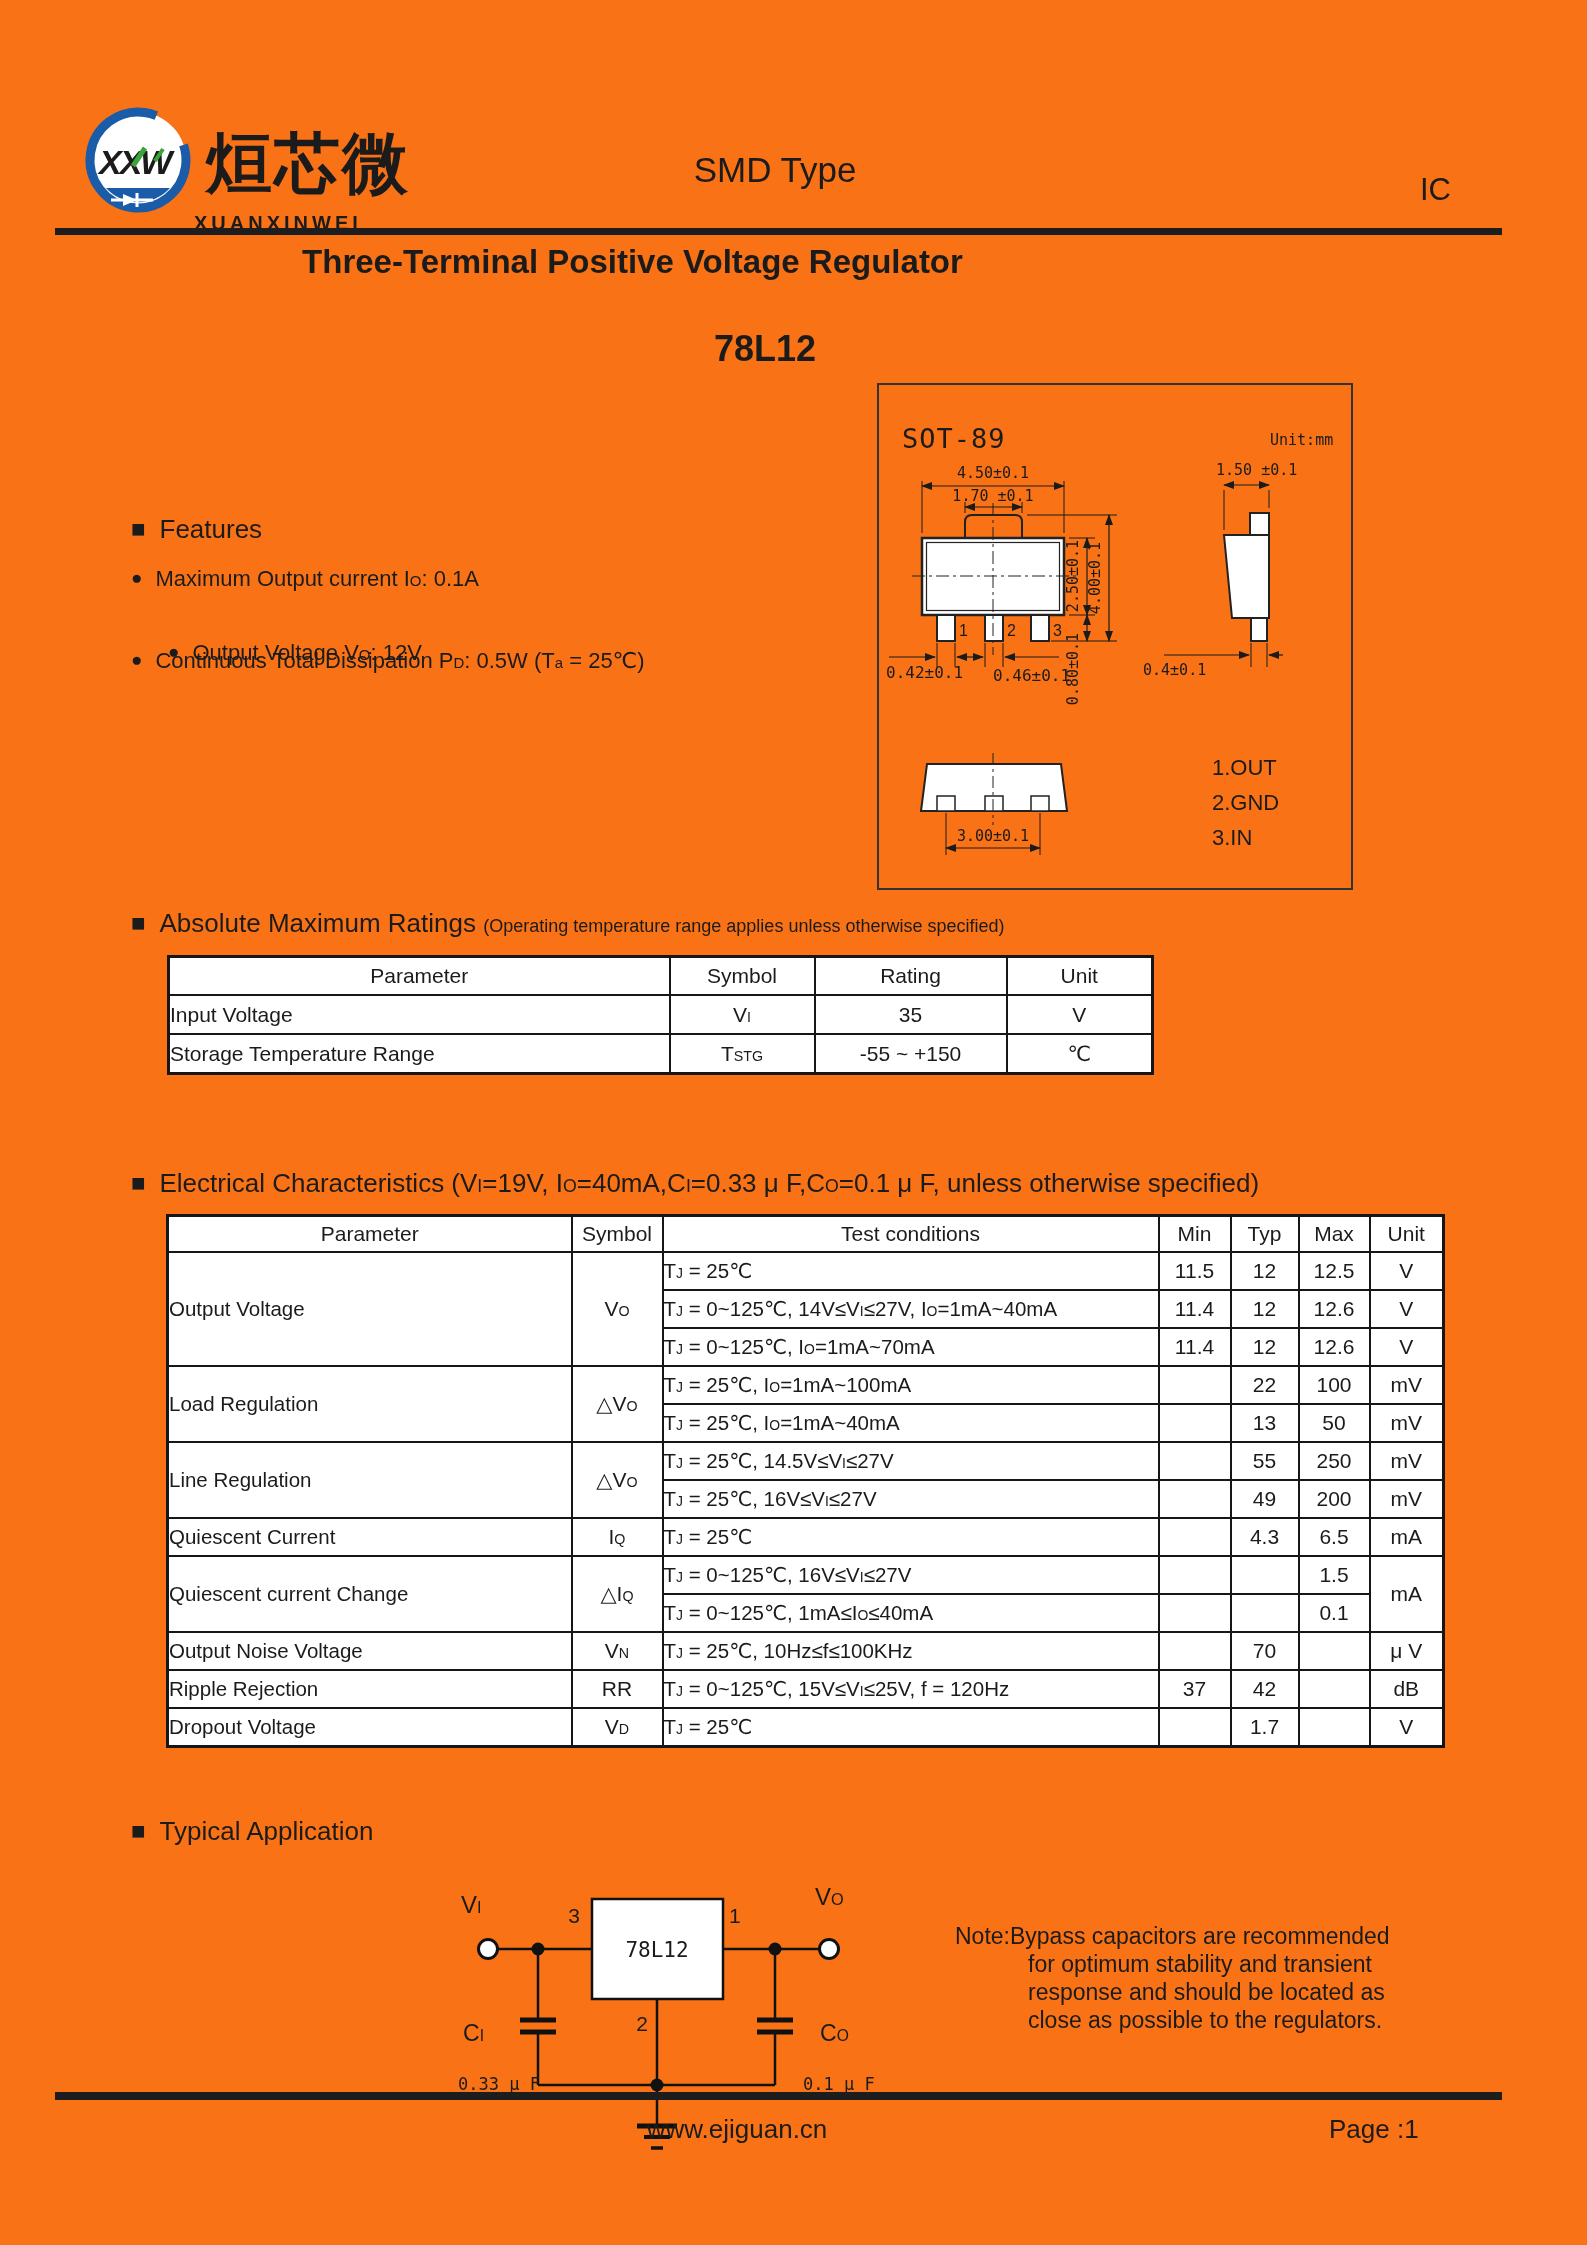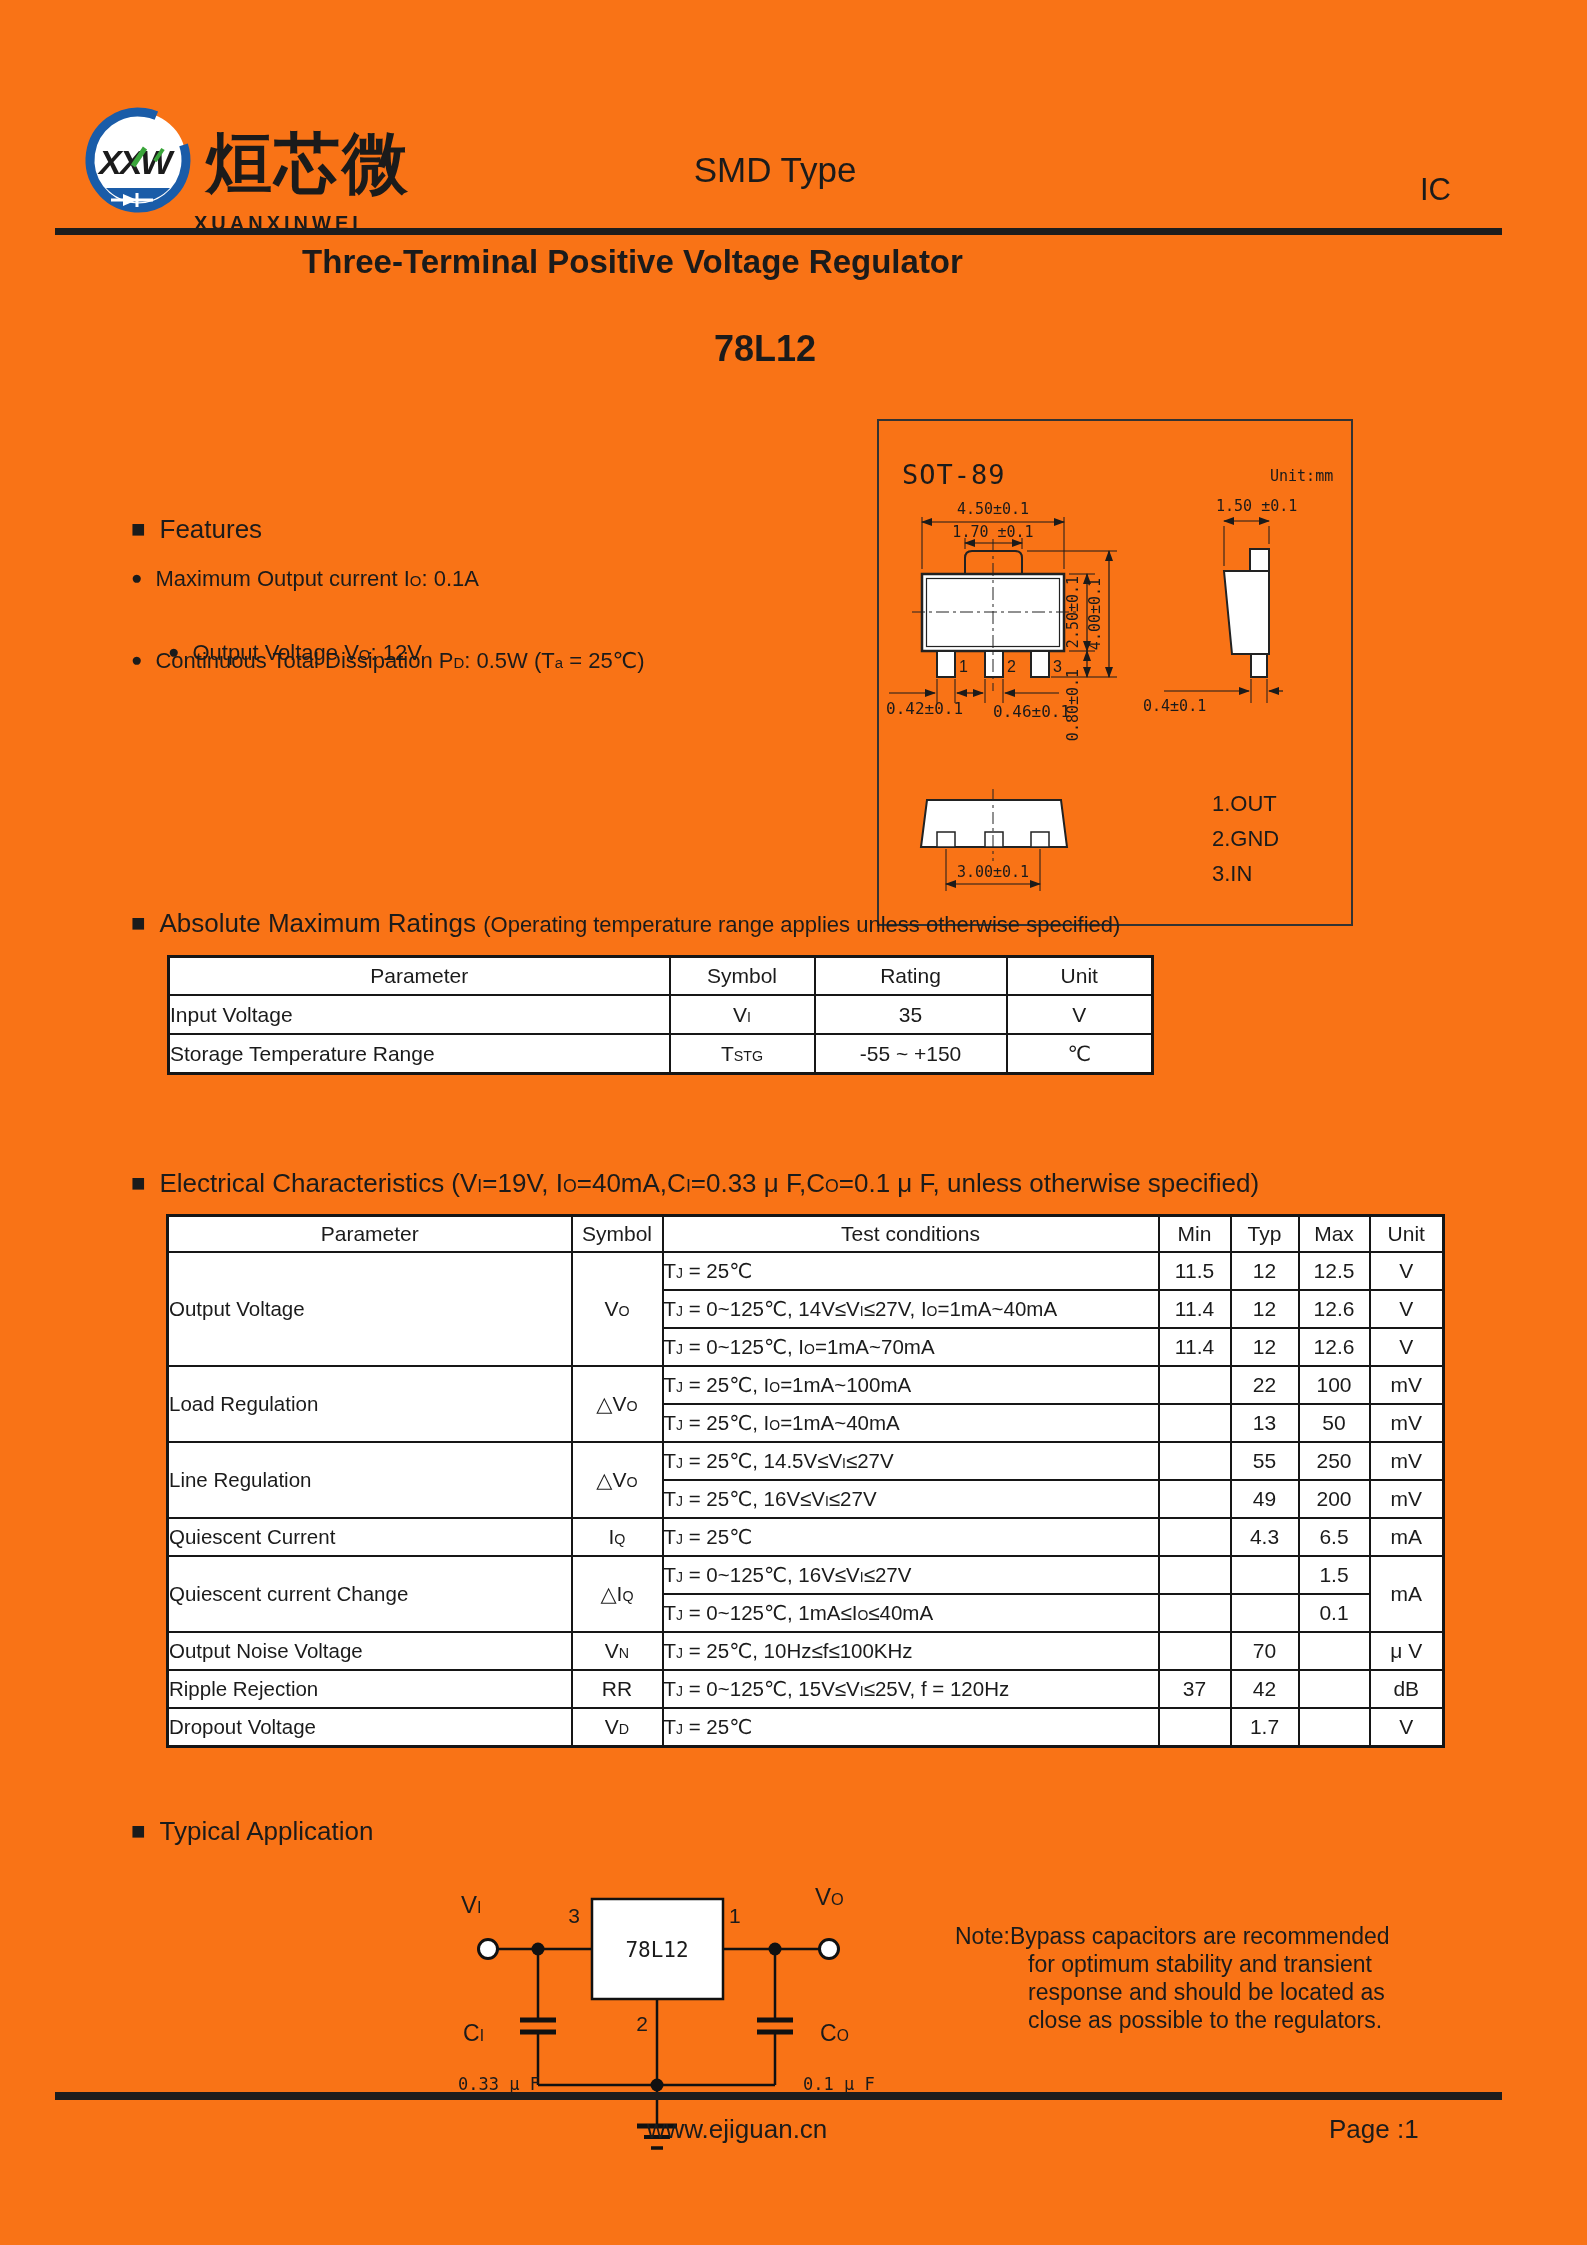--- a/index.html
+++ b/index.html
@@ -12,26 +12,26 @@
   #cn-name{left:206px;top:130px;font-size:66px;font-weight:bold;line-height:1;letter-spacing:2px;}
   #en-name{left:194px;top:212px;font-size:20px;font-weight:bold;letter-spacing:4px;}
   #smd-type{left:600px;top:150px;width:350px;text-align:center;font-size:35px;}
   #ic-label{left:1420px;top:172px;font-size:31px;}
   #header-rule{left:55px;top:228px;width:1447px;height:7px;background:#1d1d1d;}
   #doc-title{left:0;top:243px;width:1265px;text-align:center;font-size:33px;font-weight:bold;}
   #part-number{left:0;top:328px;width:1530px;text-align:center;font-size:36px;font-weight:bold;}
   
   .sec-head{font-size:26px;}
   .sec-head .sq{display:inline-block;margin-right:14px;font-size:24px;position:relative;top:-1px;}
-  .sec-sub{font-size:22px;}
+  .sec-sub{font-size:18px;}
   
   .feat-item{font-size:22px;}
   .feat-item .blt{font-size:19px;margin-right:13px;position:relative;top:-2px;}
   
-  #pkg-box{left:877px;top:419px;width:472px;height:503px;border:2px solid #333;text-align:right;}
+  #pkg-box{left:877px;top:383px;width:472px;height:503px;border:2px solid #333;text-align:right;}
   
   table.dtable{border-collapse:collapse;table-layout:fixed;position:absolute;background:#fff;}
   table.dtable td,table.dtable th{border:2px solid #161616;font-weight:normal;
       font-size:21px;padding:0;overflow:hidden;white-space:nowrap;}
   table.dtable{border:3px solid #161616;}
   td.pl,th.pl{text-align:left;padding-left:9px;}
   .ctr{text-align:center;}
   #amr-table{left:167px;top:955px;width:984px;}
   #amr-table th{height:36px;}
   #amr-table td{height:37px;}

